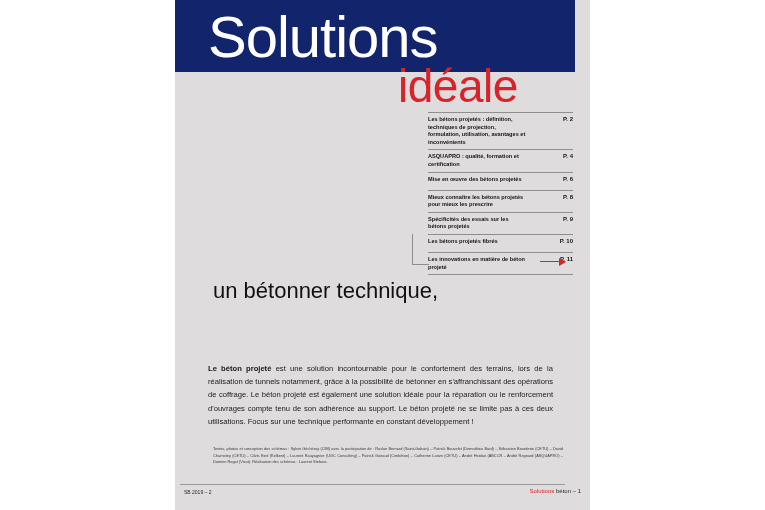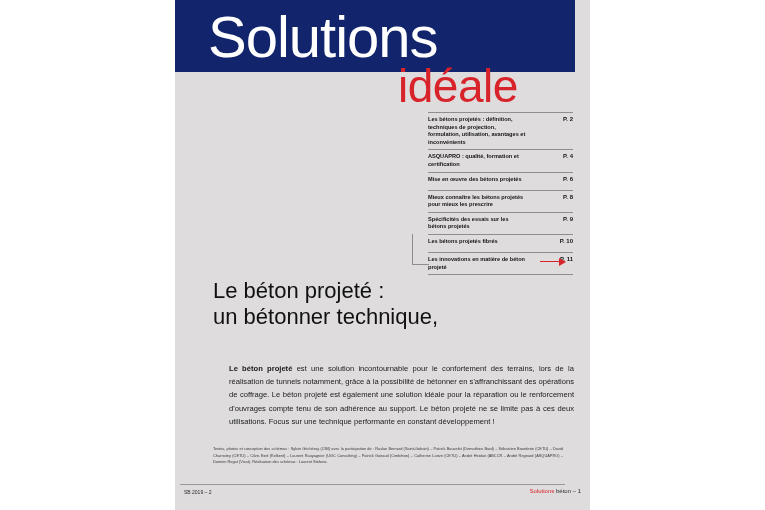--- a/index.html
+++ b/index.html
@@ -147,21 +147,21 @@
   }
   .headline .l3 {
     font-size: 22px;
     line-height: 27px;
     font-weight: 700;
   }
 
   
   .body-copy {
     position: absolute;
-    left: 229px;
+    left: 208px;
     top: 362px;
     width: 345px;
     font-size: 7.6px;
     line-height: 13.2px;
     color: #1a1a1a;
     text-align: justify;
   }
   .body-copy b { font-weight: 700; }
 
   
@@ -245,21 +245,20 @@
   </div>
 
   <div class="toc-bracket"></div>
 
   <div class="arrow">
     <div class="arrow-line"></div>
     <div class="arrow-head"></div>
   </div>
 
   <div class="headline">
-    <div class="l1">Le béton projeté :</div>
     <div class="l2">un bétonner technique,</div>
   </div>
 
   <div class="body-copy">
     <b>Le béton projeté</b><span> est une solution incontournable pour le confortement des terrains, lors de la réalisation de tunnels notamment, grâce à la possibilité de bétonner en s'affranchissant des opérations de coffrage. Le béton projeté est également une solution idéale pour la réparation ou le renforcement d'ouvrages compte tenu de son adhérence au support. Le béton projeté ne se limite pas à ces deux utilisations. Focus sur une technique performante en constant développement !</span>
   </div>
 
   <div class="credits">Textes, photos et conception des schémas : Sylvie Géchéray (CIM) avec la participation de : Ruslan Bernard (Saint-Gobain) – Patrick Bouvelet (Demathieu Bard) – Sébastien Bourderie (CETU) – David Charnotey (CETU) – Cilvis Ezel (Kelkent) – Laurent Rauyagnier (UGC Consulting) – Patrick Guiraud (Cimbéton) – Catherine Larive (CETU) – André Heidari (ABCCR – André Regnard (ASQUAPRO) – Damien Rogat (Vicat). Réalisation des schémas : Laurent Stefano.</div>
 
   <div class="footer-rule"></div>

